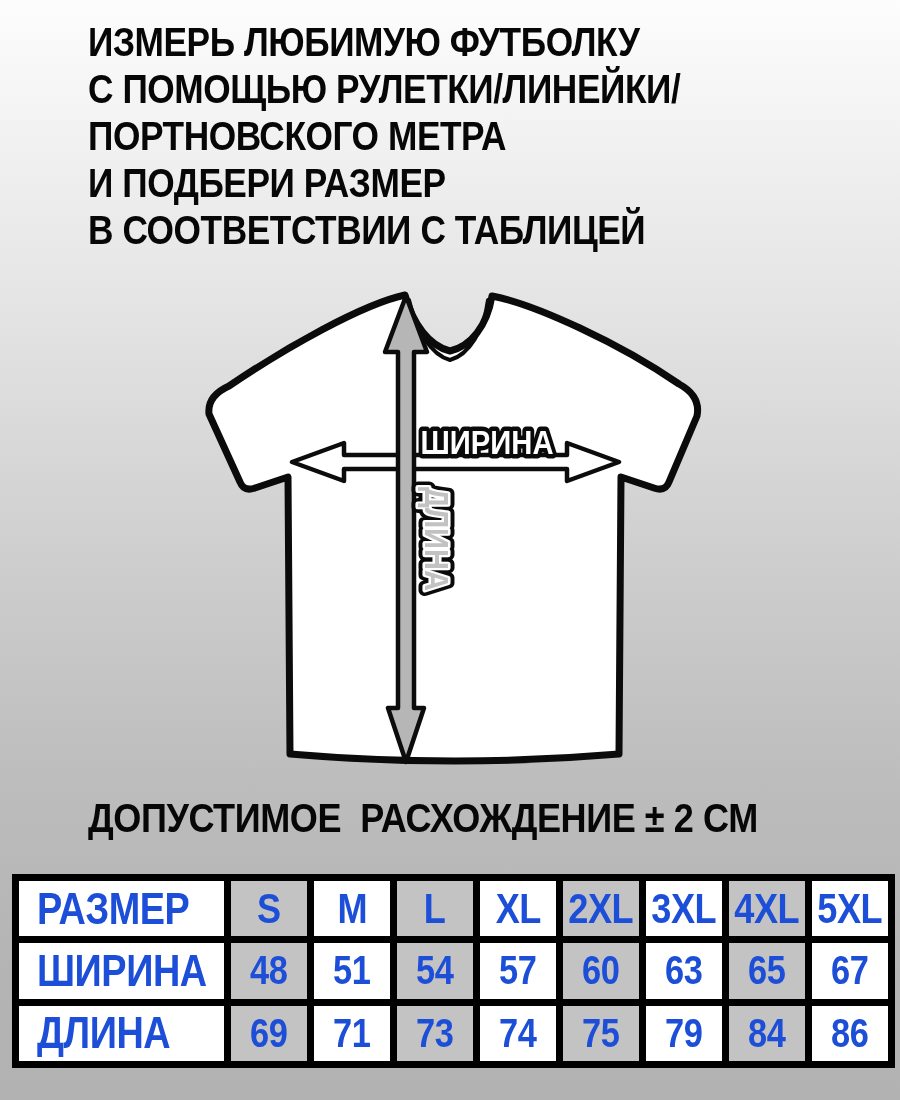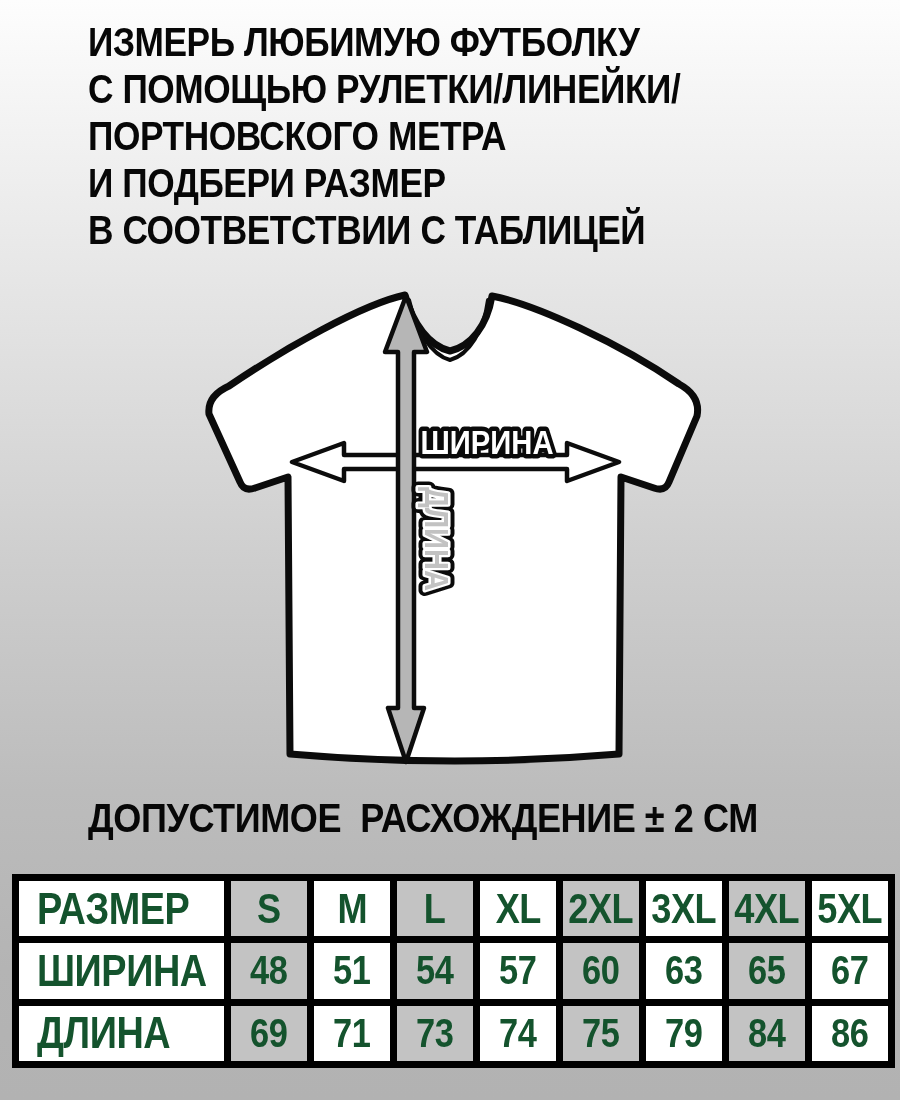--- a/index.html
+++ b/index.html
@@ -21,21 +21,21 @@
     white-space:pre;letter-spacing:-0.5px;
   }
   .shirt-svg{position:absolute;left:203px;top:288px;}
   .shirt-svg text{font-family:"Liberation Sans",sans-serif;font-weight:bold;}
   table.sizes{
     position:absolute;left:12px;top:874px;width:876px;height:194px;
     border-collapse:collapse;table-layout:fixed;background:#ffffff;
   }
   table.sizes th,table.sizes td{
     border:7px solid #000;text-align:center;vertical-align:middle;
-    color:#14532d;font-weight:bold;padding:0;overflow:hidden;
+    color:#1d4ed8;font-weight:bold;padding:0;overflow:hidden;
   }
   table.sizes .rowlabel{text-align:left;padding-left:18px;font-size:44px;}
   table.sizes th.size{font-size:42px;}
   table.sizes td.val{font-size:40px;text-align:center;}
   table.sizes .gray{background:#c3c3c3;}
   .cnd{display:inline-block;transform:scaleX(0.86);transform-origin:center center;letter-spacing:-0.5px;}
   .rowlabel .cnd{transform-origin:left center;}
 </style>
 </head>
 <body>

